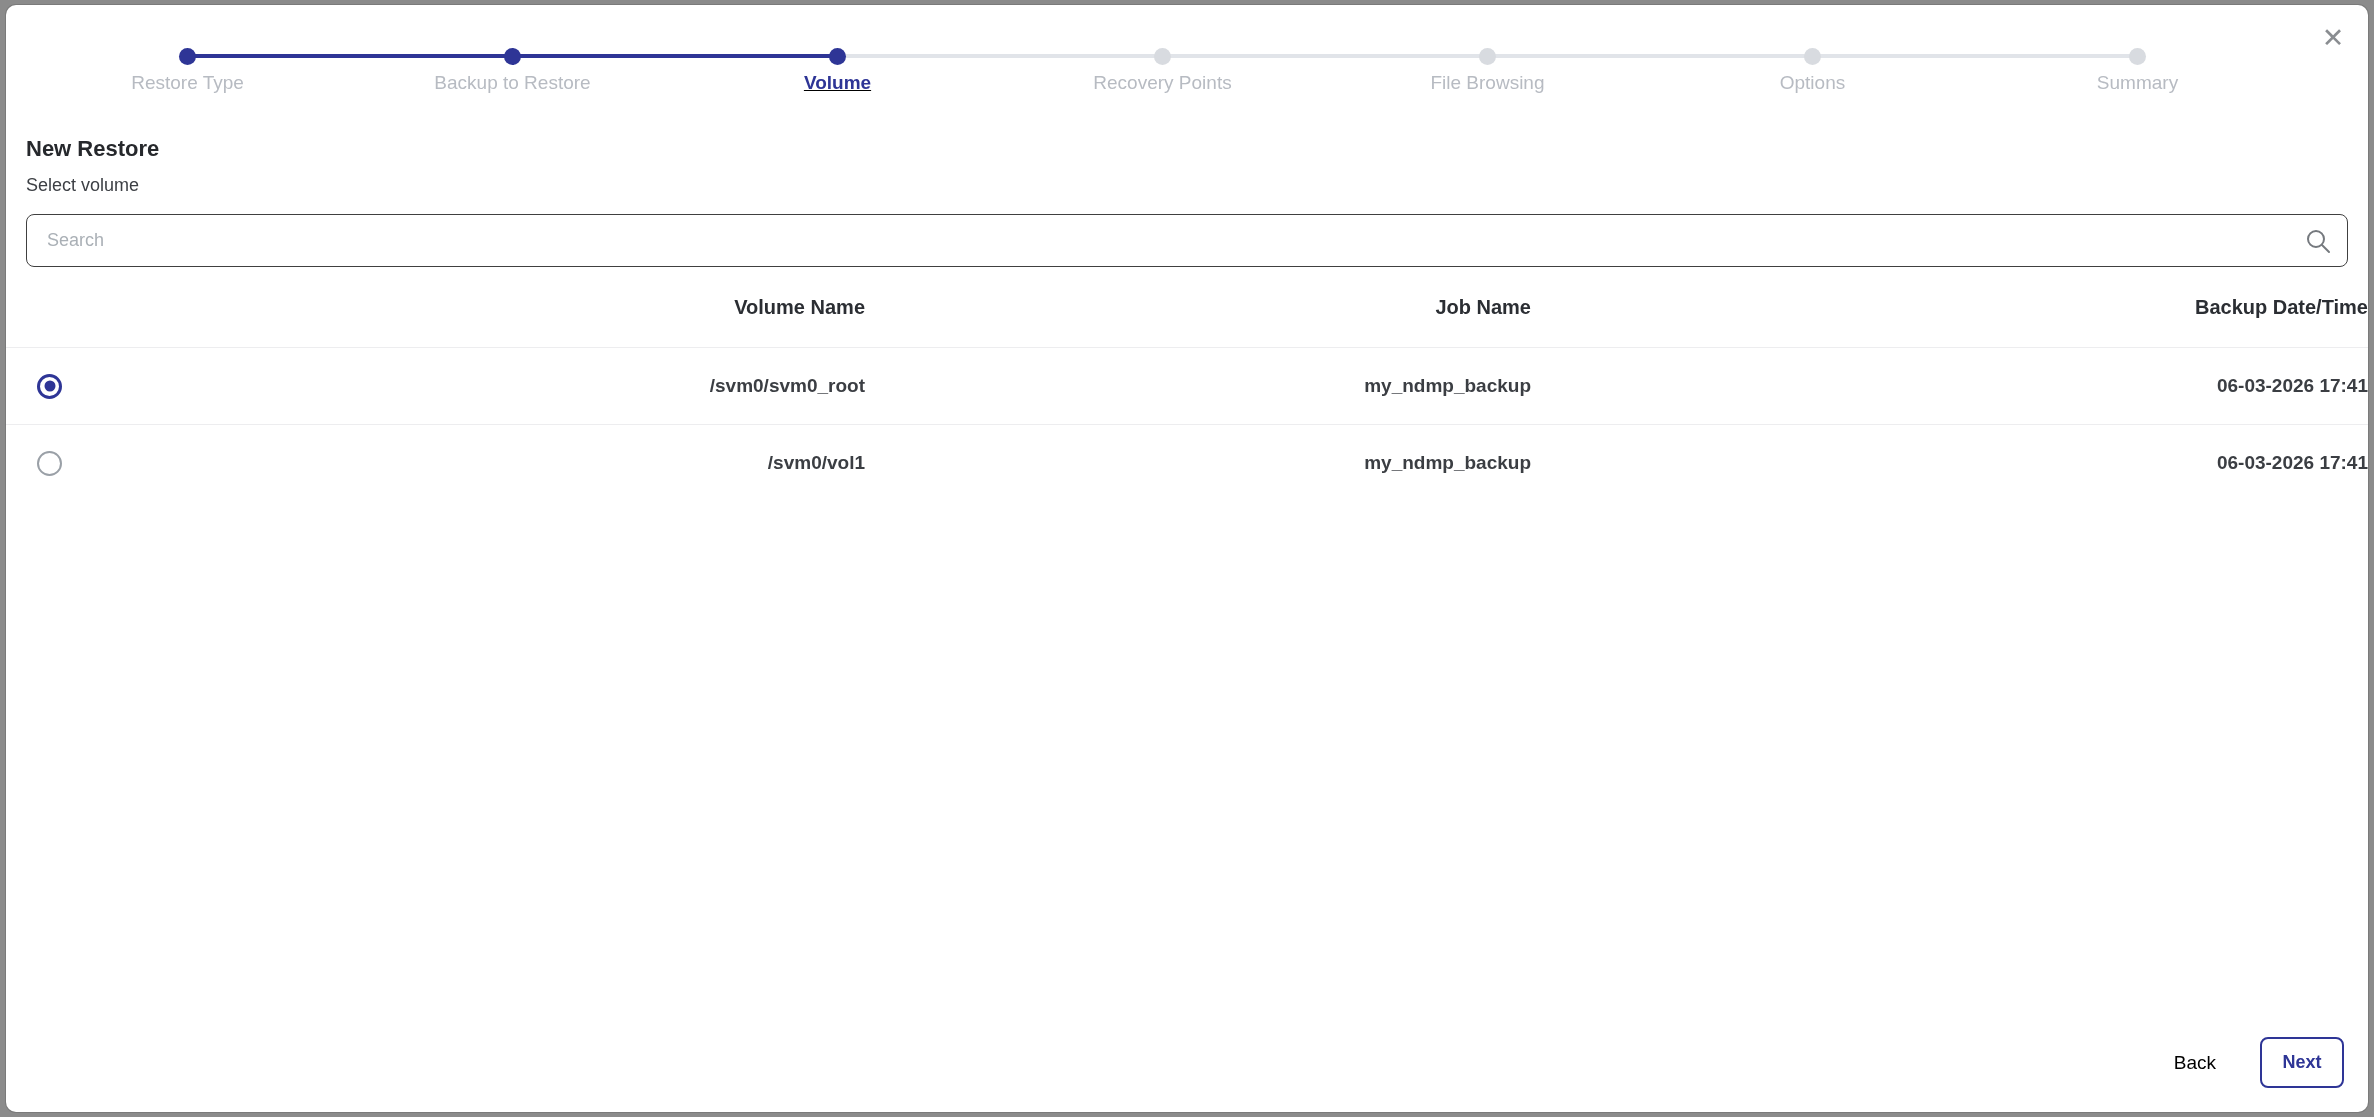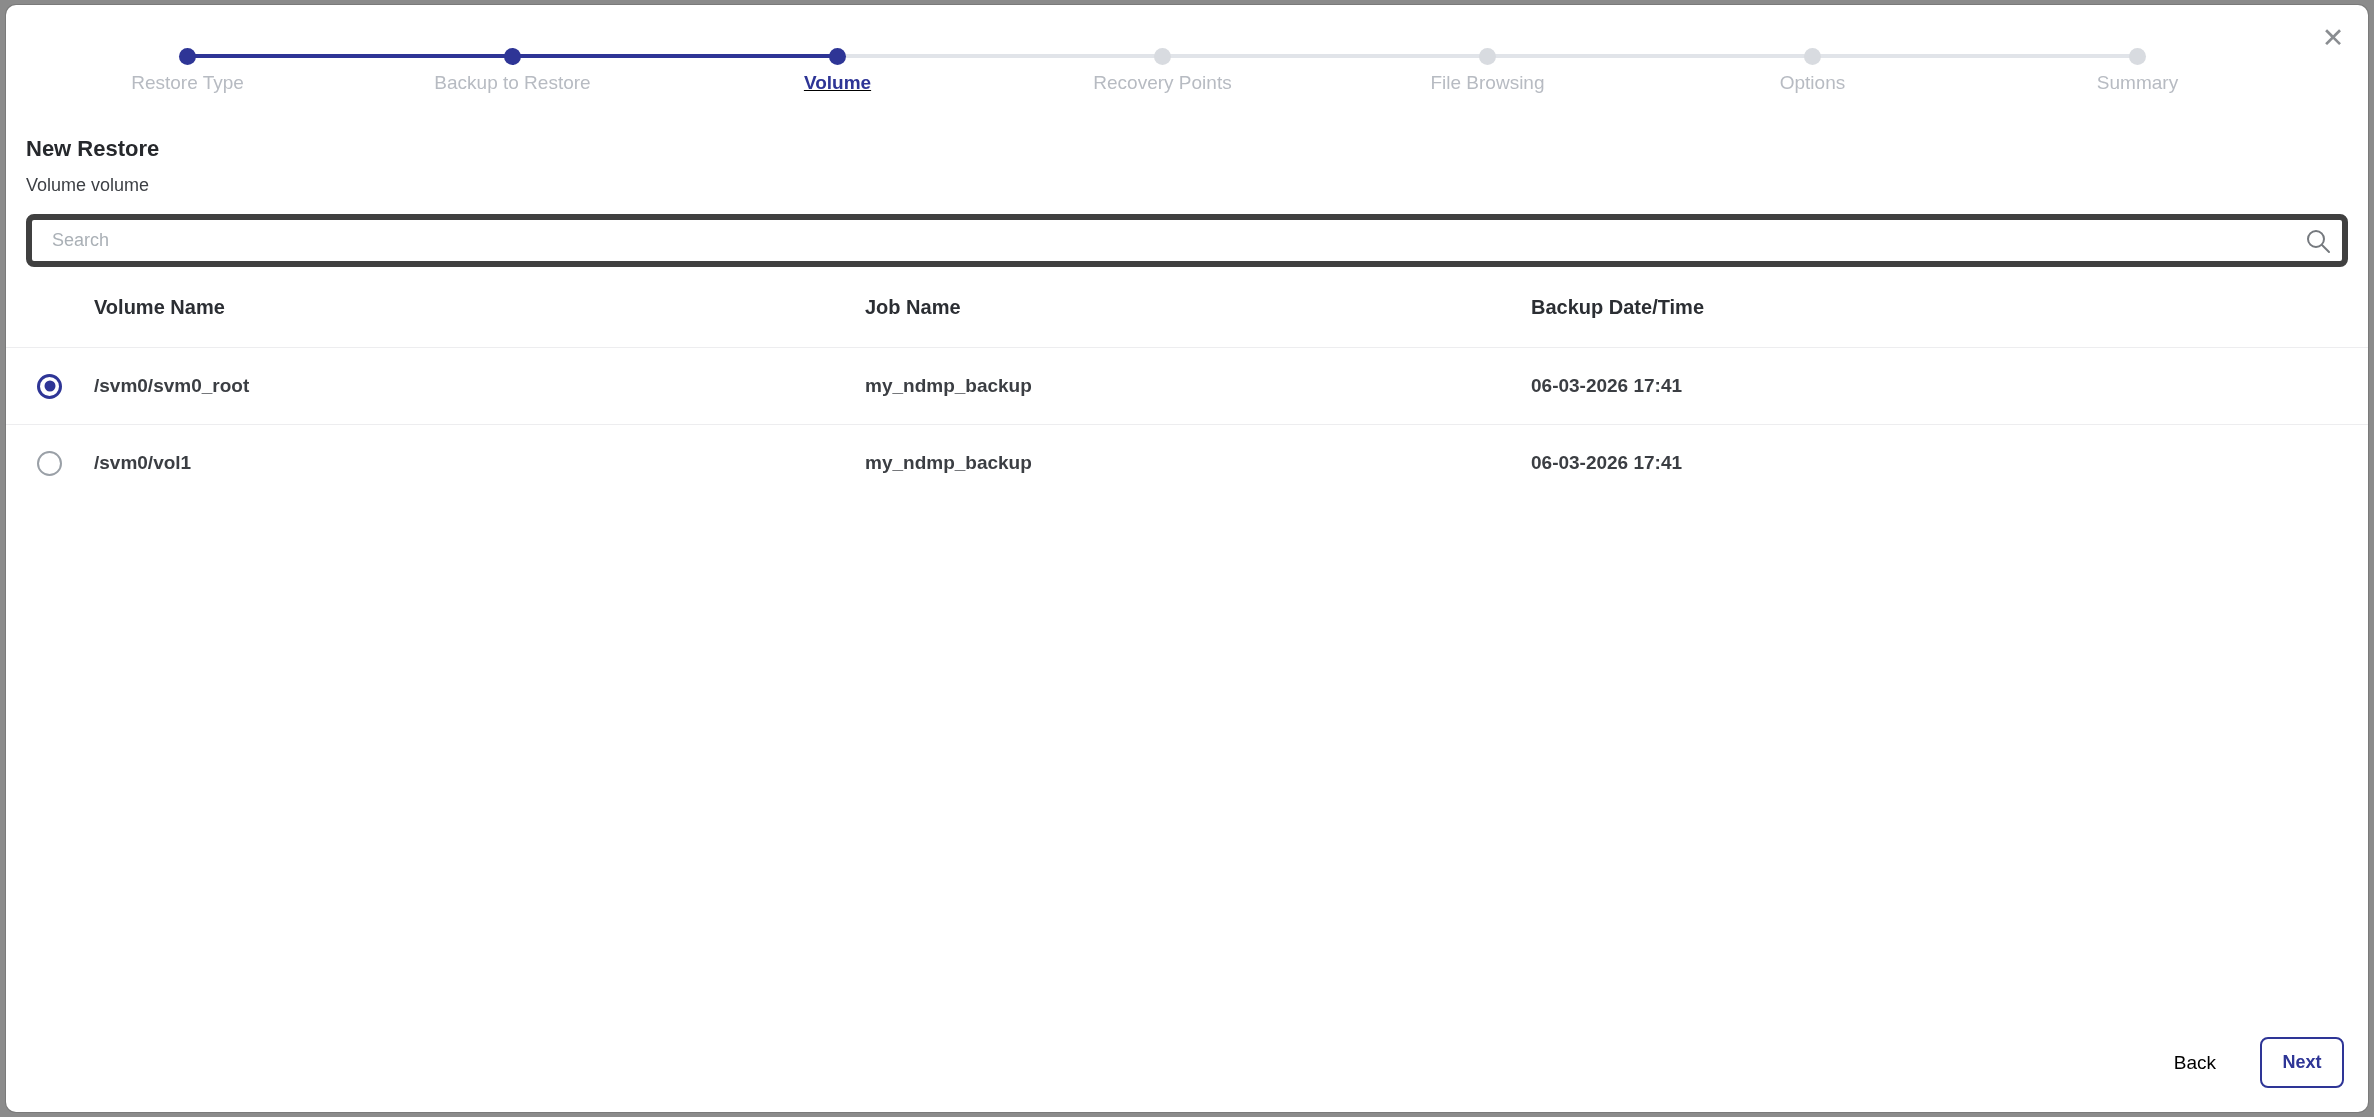--- a/index.html
+++ b/index.html
@@ -123,21 +123,21 @@
     position: absolute;
     top: 209px;
     left: 20px;
     right: 20px;
     height: 53px;
   }
   .search-input {
     width: 100%;
     height: 100%;
     box-sizing: border-box;
-    border: 6px solid #404040;
+    border: 1px solid #404040;
     border-radius: 8px;
     padding: 0 60px 0 20px;
     font-size: 18px;
     font-family: "Liberation Sans", sans-serif;
     color: #3c3f44;
     outline: none;
   }
   .search-input::placeholder { color: #aab0b6; }
   .search-icon {
     position: absolute;
@@ -148,20 +148,21 @@
     height: 28px;
     cursor: pointer;
   }
 
   
   .table {
     position: absolute;
     top: 262px;
     left: 0;
     right: 0;
+    text-align: right;
   }
   .trow {
     display: grid;
     grid-template-columns: 57px 771px 666px auto;
     padding-left: 31px;
     align-items: center;
     font-weight: bold;
   }
   .thead {
     height: 80px;
@@ -272,21 +273,21 @@
       <div class="dot"></div>
       <div class="step-label">Options</div>
     </div>
     <div class="step step-6">
       <div class="dot"></div>
       <div class="step-label">Summary</div>
     </div>
   </div>
 
   <div class="page-title">New Restore</div>
-  <div class="page-subtitle">Volume volume</div>
+  <div class="page-subtitle">Select volume</div>
 
   <div class="search-wrap">
     <input class="search-input" type="text" placeholder="Search" style="">
     <svg class="search-icon" viewBox="0 0 28 28" fill="none">
       <circle cx="12" cy="12" r="8" stroke="#75797e" stroke-width="2"></circle>
       <line x1="18" y1="18" x2="25" y2="25" stroke="#75797e" stroke-width="2" stroke-linecap="round"></line>
     </svg>
   </div>
 
   <div class="table">

